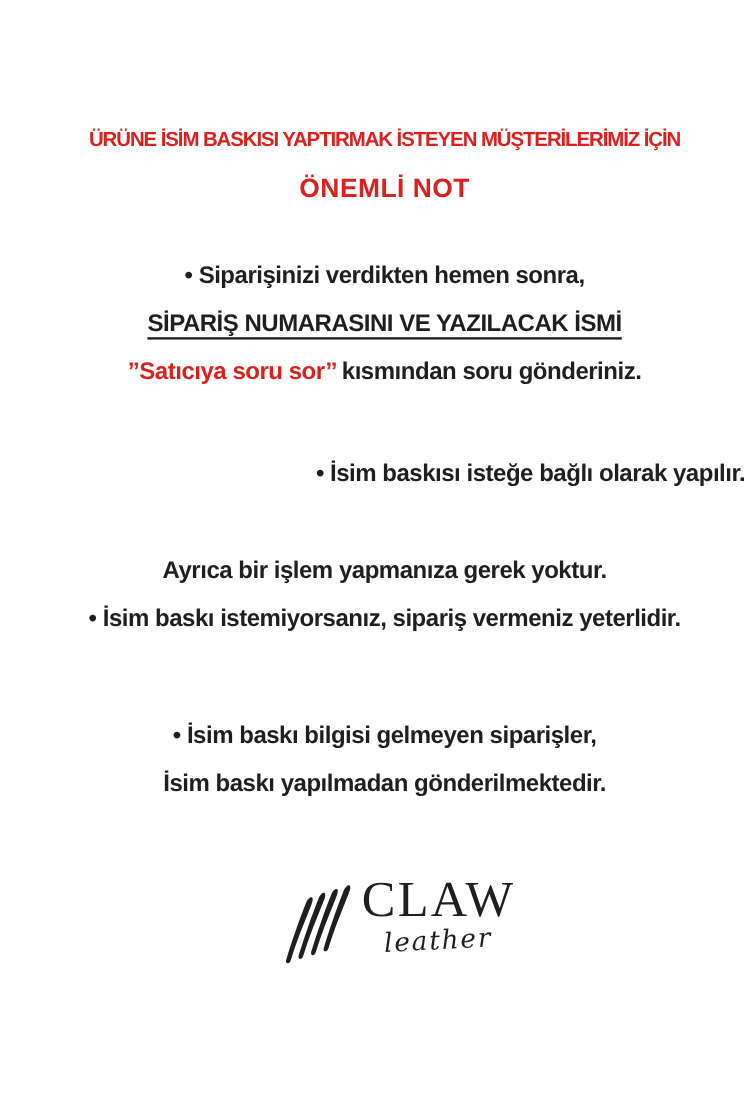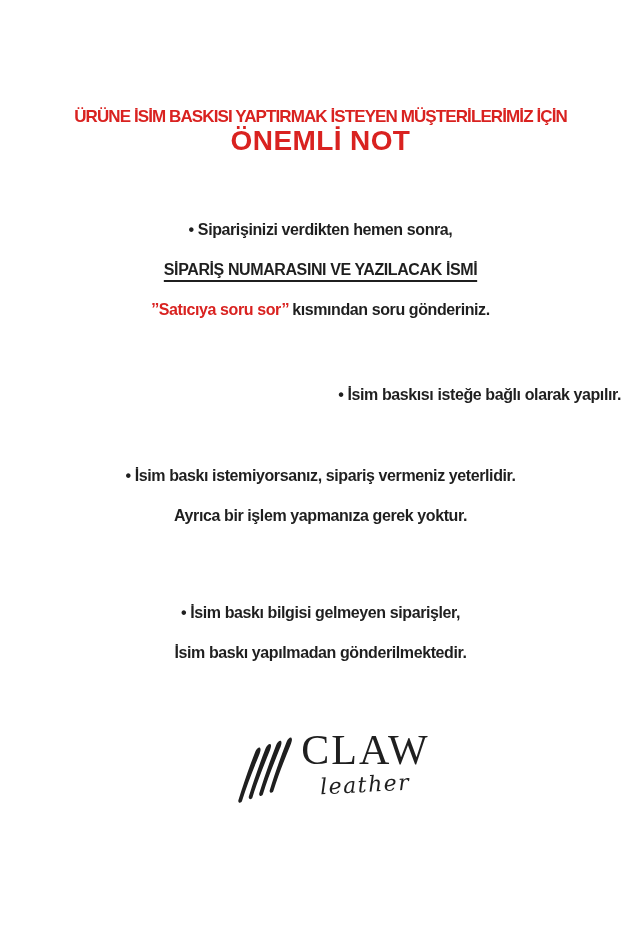--- a/index.html
+++ b/index.html
@@ -21,28 +21,28 @@
     position:absolute;left:0;width:621px;
     text-align:center;white-space:nowrap;padding-left:20px;
   }
   
   .hdr1{
     top:104px;line-height:26px;
     font-size:17px;font-weight:bold;letter-spacing:-0.9px;
     color:var(--accent);
   }
   .hdr2{
-    top:127px;line-height:28px;
-    font-size:28px;font-weight:bold;letter-spacing:0.4px;
+    top:143px;line-height:28px;
+    font-size:22px;font-weight:bold;letter-spacing:0.4px;
     color:var(--accent);
   }
   
   .note .line{
     line-height:30px;white-space:nowrap;
-    font-size:16px;font-weight:bold;letter-spacing:-0.4px;
+    font-size:20px;font-weight:bold;letter-spacing:-0.4px;
   }
   .note .line + .line{margin-top:10px;}
   #p1{top:215px;}
   #p2{top:380px;text-align:right;}
   #p3{top:461px;}
   #p4{top:598px;}
   .u{
     text-decoration:underline;
     text-decoration-thickness:2px;
     text-underline-offset:5px;
@@ -79,22 +79,22 @@
   <div class="line">• Siparişinizi verdikten hemen sonra,</div>
   <div class="line u">SİPARİŞ NUMARASINI VE YAZILACAK İSMİ</div>
   <div class="line"><span class="red">’’Satıcıya soru sor’’</span><span> kısmından soru gönderiniz.</span></div>
 </div>
 
 <div class="block note" id="p2">
   <div class="line">• İsim baskısı isteğe bağlı olarak yapılır.</div>
 </div>
 
 <div class="block note" id="p3">
+  <div class="line">Ayrıca bir işlem yapmanıza gerek yoktur.</div>
   <div class="line">• İsim baskı istemiyorsanız, sipariş vermeniz yeterlidir.</div>
-  <div class="line">Ayrıca bir işlem yapmanıza gerek yoktur.</div>
 </div>
 
 <div class="block note" id="p4">
   <div class="line">• İsim baskı bilgisi gelmeyen siparişler,</div>
   <div class="line">İsim baskı yapılmadan gönderilmektedir.</div>
 </div>
 
 <div class="logo">
   <svg class="scratches" viewBox="0 0 66 74" aria-hidden="true">
     <g fill="currentColor">

